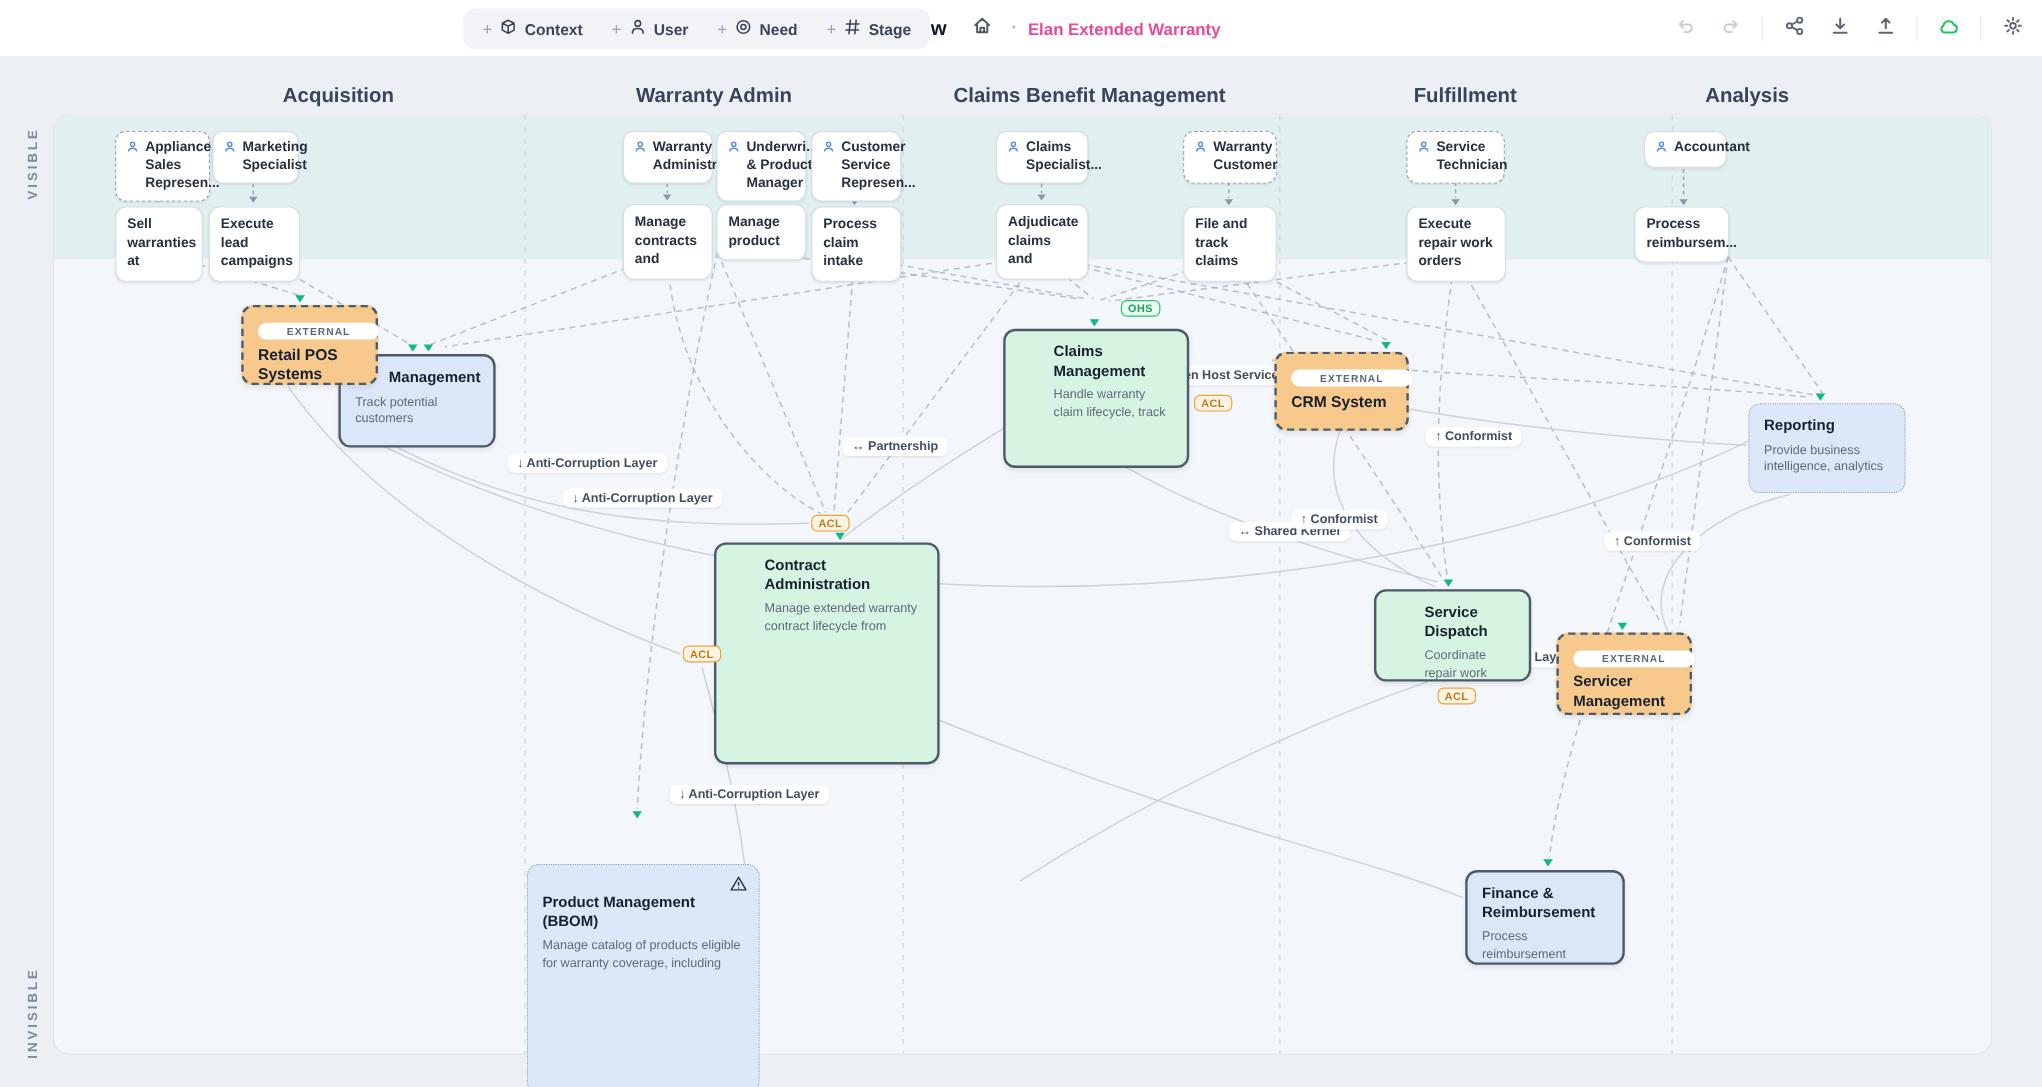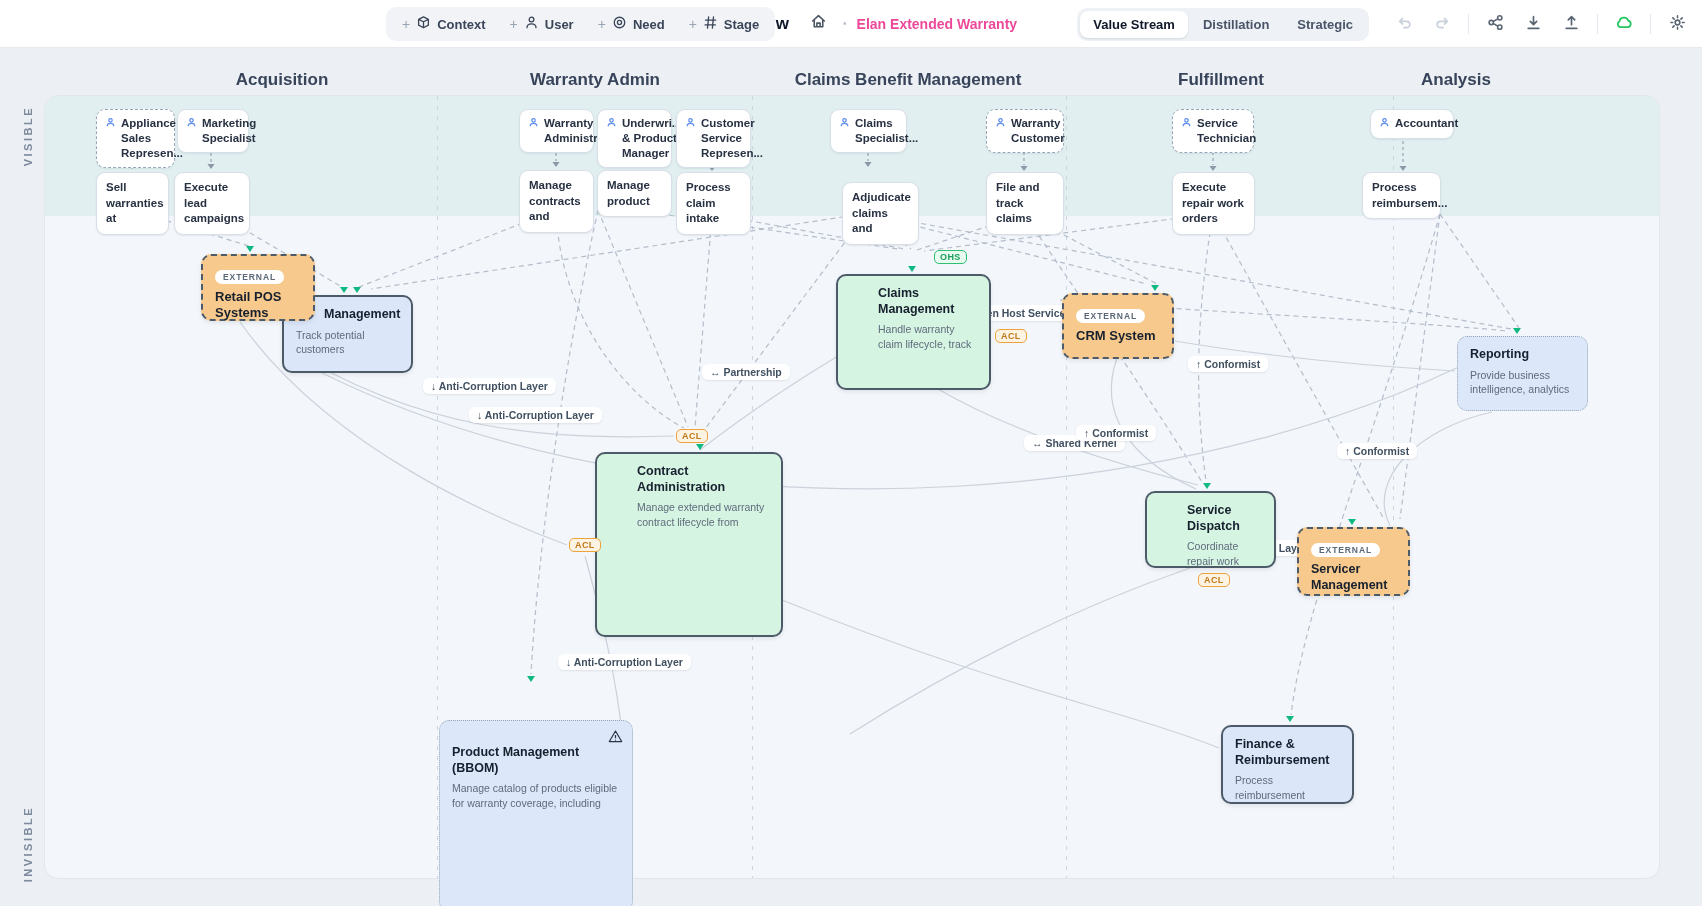--- a/index.html
+++ b/index.html
@@ -57,21 +57,21 @@
             padding:7px 9px; font-size:11.5px; font-weight:600; color:#273142; line-height:1.35;
             box-shadow:0 1px 2px rgba(16,24,40,.07); z-index:3; }
 
   .ctx { position:absolute; border-radius:10px; padding:10px 12px; box-shadow:0 2px 4px rgba(16,24,40,.08); }
   .ctx-title { font-size:12.5px; font-weight:700; color:#16202e; margin-bottom:5px; line-height:1.25; }
   .ctx-desc { font-size:10.5px; color:#5f6b7c; line-height:1.4; overflow:hidden; max-height:31px; }
   .ctx.green { background:#d6f4e2; border:2px solid #4d5a68;padding-left:40px; }
   .ctx.blue { background:#dbe6f9; border:2px solid #4d5a68; }
   .ctx.blue-dotted { background:#dce7f9; border:1.5px dotted #95a4ba; box-shadow:none; }
   .ctx.ext { background:#f8c98c; border:2px dashed #4d5a68; }
-  .ext-badge { display:inline-block; background:#fff; border-radius:9px; padding:2px 8px;
+  .ext-badge { display:inline-block; background:#fff; border-radius:9px; padding:2px 24px;
                font-size:8.5px; font-weight:700; letter-spacing:.9px; color:#5b6878; margin-bottom:5px; }
   .warn { position:absolute; top:8px; right:9px; color:#2b3546; }
 
   .rbadge { position:absolute; z-index:6; font-size:9px; font-weight:800; padding:1px 5px;
             border-radius:5px; letter-spacing:.4px; background:#fff; }
   .rbadge.ohs { background:#e9fbf0; border:1.5px solid #2fbf71; color:#1a9e5c; }
   .rbadge.acl { background:#fdf3e3; border:1.5px solid #eda23b; color:#c07818; }
   .rel-label { position:absolute; background:rgba(255,255,255,.97); border-radius:6px; padding:2px 8px;
                font-size:10.5px; font-weight:600; color:#415061; box-shadow:0 1px 2px rgba(16,24,40,.09);
                z-index:6; white-space:nowrap; }
@@ -121,25 +121,20 @@
       <div class="additem">
         <span class="plus">+</span>
         <span><svg width="15" height="15" viewBox="0 0 16 16" fill="none" stroke="#3a4558" stroke-width="1.4" stroke-linecap="round">
               <path d="M6 2 L4.8 14 M11.2 2 L10 14 M2.6 5.4 H13.6 M2.2 10.6 H13.2"></path>
             </svg></span>
         <span>Stage</span>
       </div>
     </div>
 
     <div class="rightgrp">
-      <div class="tabs">
-        <div class="tab active">Value Stream</div>
-        <div class="tab">Distillation</div>
-        <div class="tab">Strategic</div>
-      </div>
       <div class="ibtn disabled">
         <span><svg width="17" height="17" viewBox="0 0 16 16" fill="none" stroke="currentColor" stroke-width="1.6" stroke-linecap="round" stroke-linejoin="round">
               <path d="M6.2 4.2 L3.5 6.9 L6.2 9.6 M3.5 6.9 H10 A3 3 0 0 1 10 12.9 H7.5"></path>
             </svg></span>
       </div>
       <div class="ibtn disabled">
         <span><svg width="17" height="17" viewBox="0 0 16 16" fill="none" stroke="currentColor" stroke-width="1.6" stroke-linecap="round" stroke-linejoin="round">
               <path d="M9.8 4.2 L12.5 6.9 L9.8 9.6 M12.5 6.9 H6 A3 3 0 0 0 6 12.9 H8.5"></path>
             </svg></span>
       </div>
@@ -303,34 +298,34 @@
           </svg></span>
       <span>Warranty Customer</span>
     </div>
     <div class="chip dashed" style="left:1172px; top:61px; width:82px;">
       <span class="uicon"><svg width="11" height="11" viewBox="0 0 16 16" fill="none" stroke="currentColor" stroke-width="1.8">
             <circle cx="8" cy="4.8" r="2.5"></circle>
             <path d="M3.2 13.5 C3.2 10.7 5.3 9.4 8 9.4 C10.7 9.4 12.8 10.7 12.8 13.5"></path>
           </svg></span>
       <span>Service Technician</span>
     </div>
-    <div class="chip" style="left:1370px; top:61px; width:84px;">
+    <div class="chip" style="left:1370px; top:61px; width:69px;">
       <span class="uicon"><svg width="11" height="11" viewBox="0 0 16 16" fill="none" stroke="currentColor" stroke-width="1.8">
             <circle cx="8" cy="4.8" r="2.5"></circle>
             <path d="M3.2 13.5 C3.2 10.7 5.3 9.4 8 9.4 C10.7 9.4 12.8 10.7 12.8 13.5"></path>
           </svg></span>
       <span>Accountant</span>
     </div>
 
     <div class="action" style="left:96px; top:124px; width:73px;"><span>Sell warranties at</span></div>
     <div class="action" style="left:174px; top:124px; width:76px;"><span>Execute lead campaigns</span></div>
     <div class="action" style="left:519px; top:122px; width:75px;"><span>Manage contracts and</span></div>
     <div class="action" style="left:597px; top:122px; width:75px;"><span>Manage product</span></div>
     <div class="action" style="left:676px; top:124px; width:75px;"><span>Process claim intake</span></div>
-    <div class="action" style="left:830px; top:134px; width:77px;margin-left:12px;"><span>Adjudicate claims and</span></div>
+    <div class="action" style="left:830px; top:122px; width:77px;"><span>Adjudicate claims and</span></div>
     <div class="action" style="left:986px; top:124px; width:78px;"><span>File and track claims</span></div>
     <div class="action" style="left:1172px; top:124px; width:83px;"><span>Execute repair work orders</span></div>
     <div class="action" style="left:1362px; top:124px; width:79px;"><span>Process reimbursem...</span></div>
 
     <div class="ctx blue" style="left:282px; top:247px; width:131px; height:78px; z-index:4;">
       <div class="ctx-title" style="margin-left:28px;">Management</div>
       <div class="ctx-desc">Track potential customers approaching manufacturer...</div>
     </div>
     <div class="ctx ext" style="left:201px; top:206px; width:114px; height:67px; z-index:5;">
       <span class="ext-badge">EXTERNAL</span>

